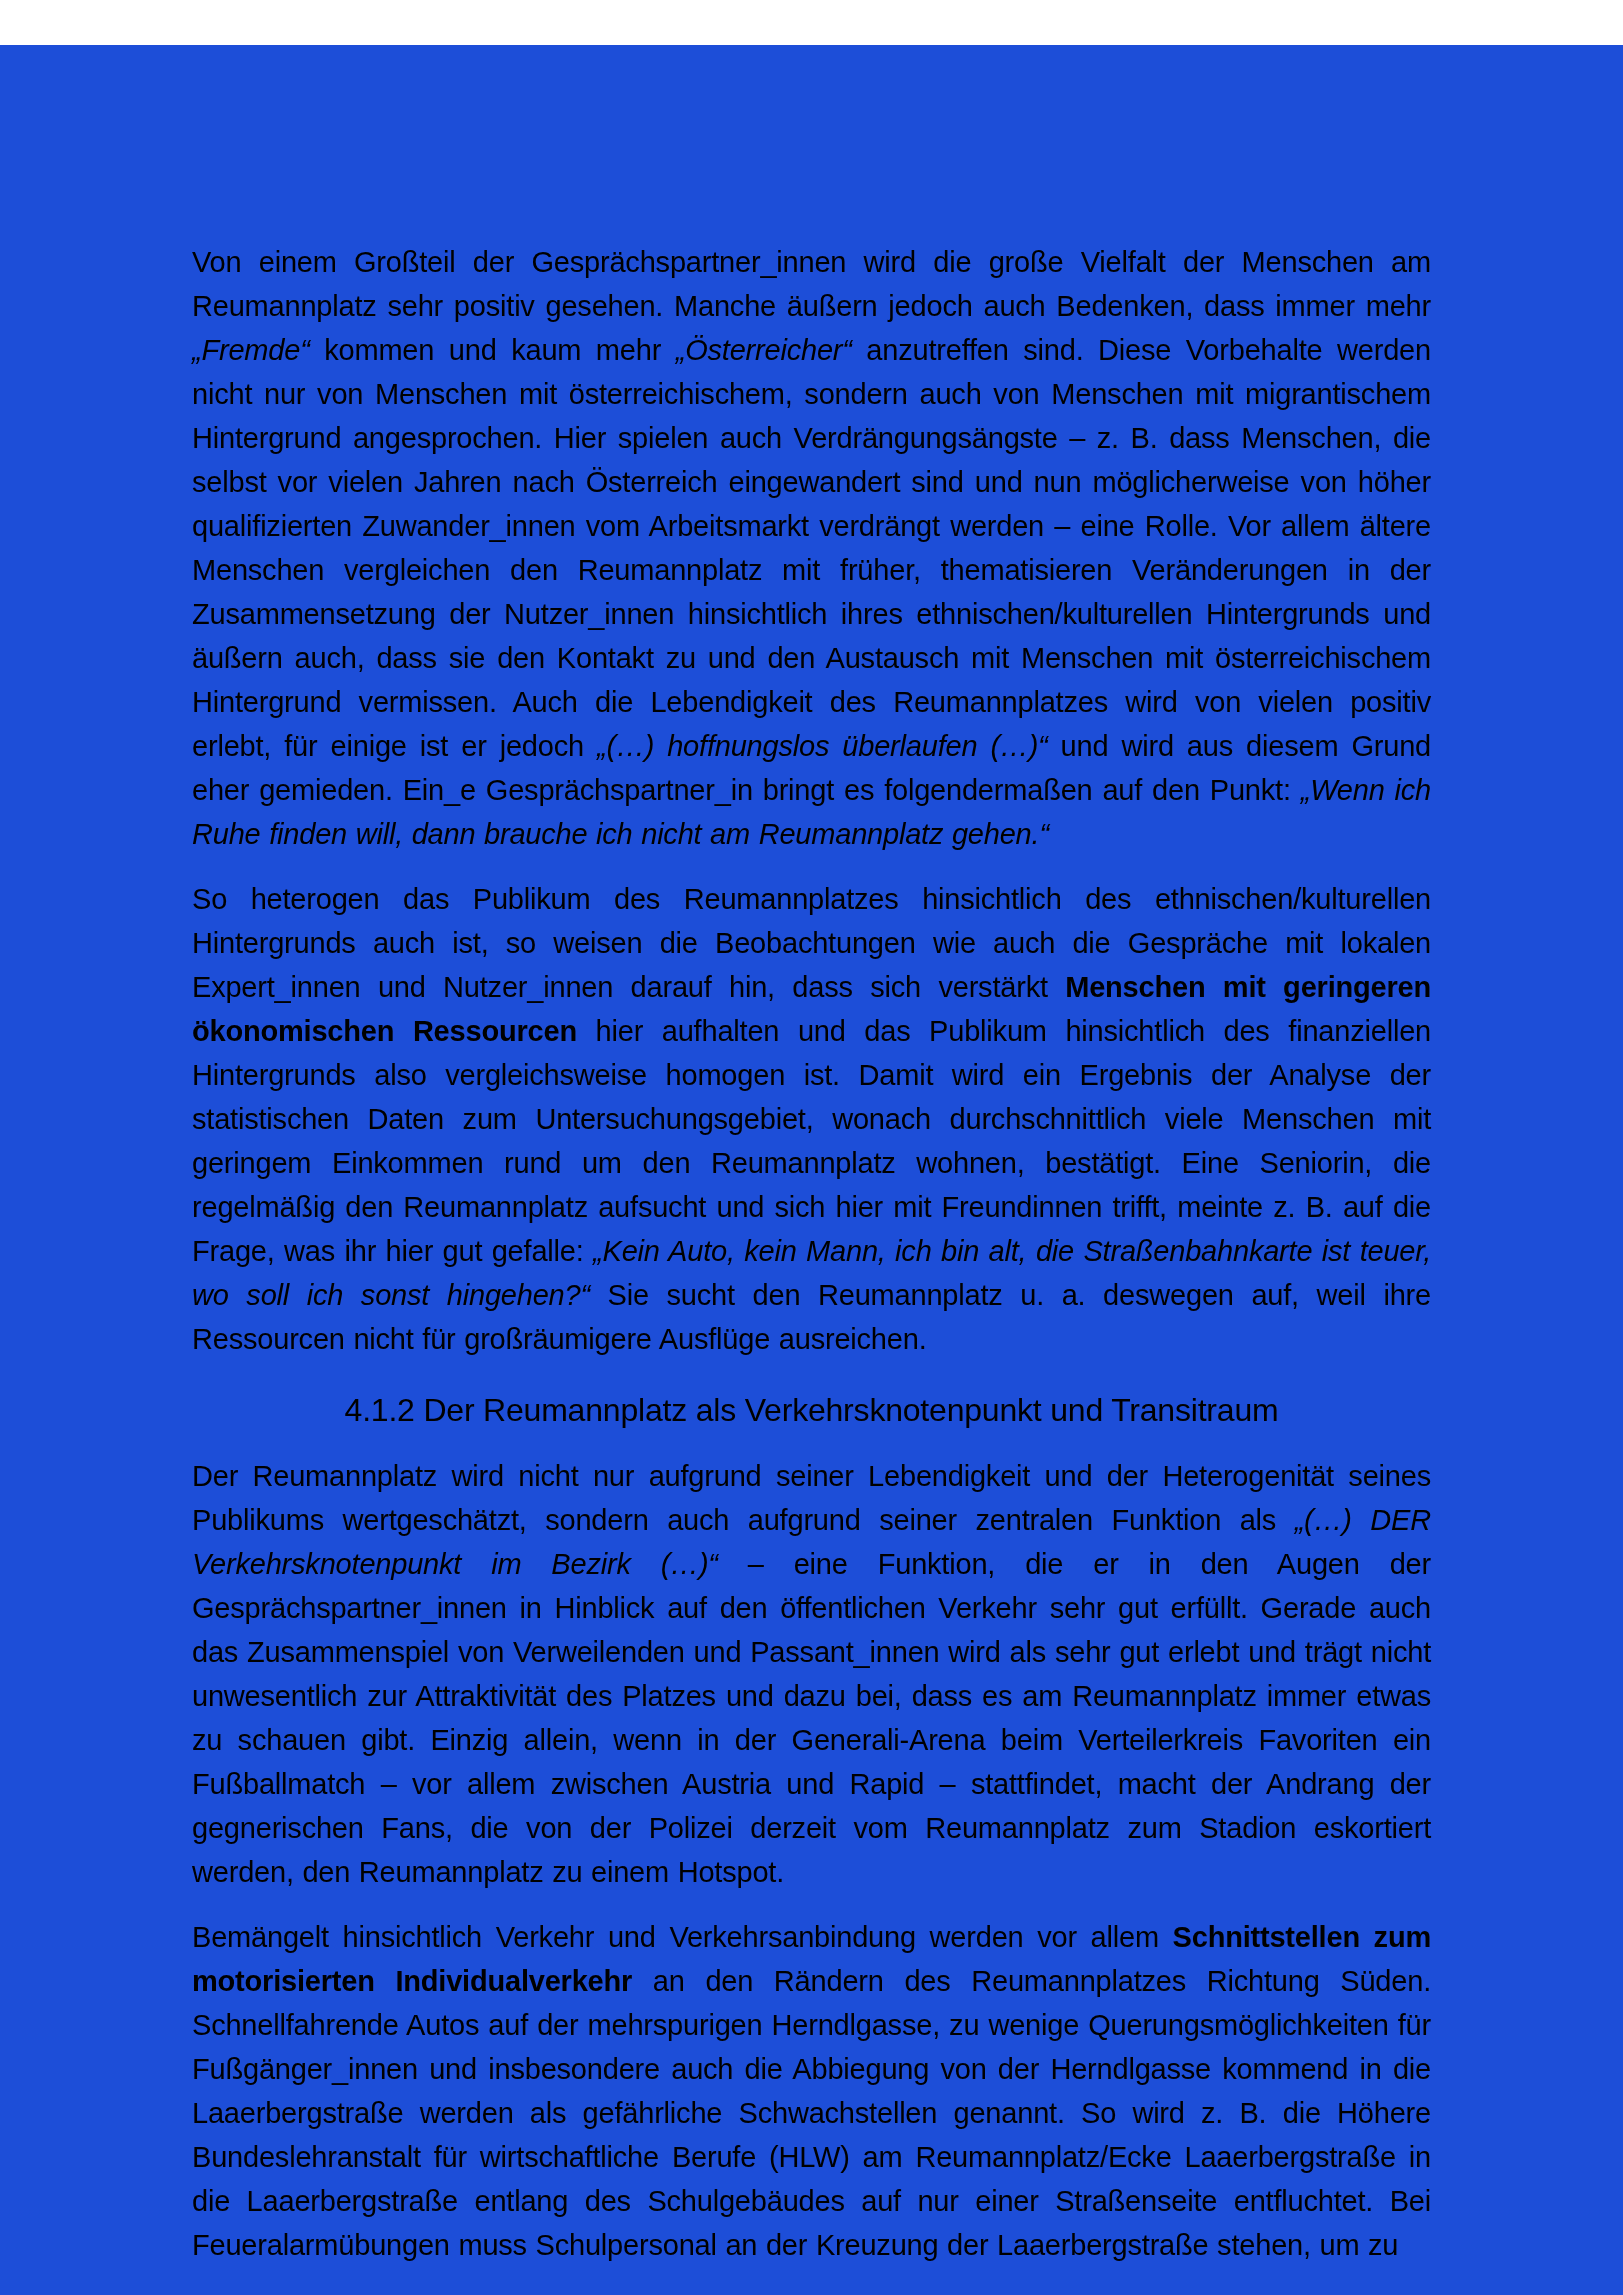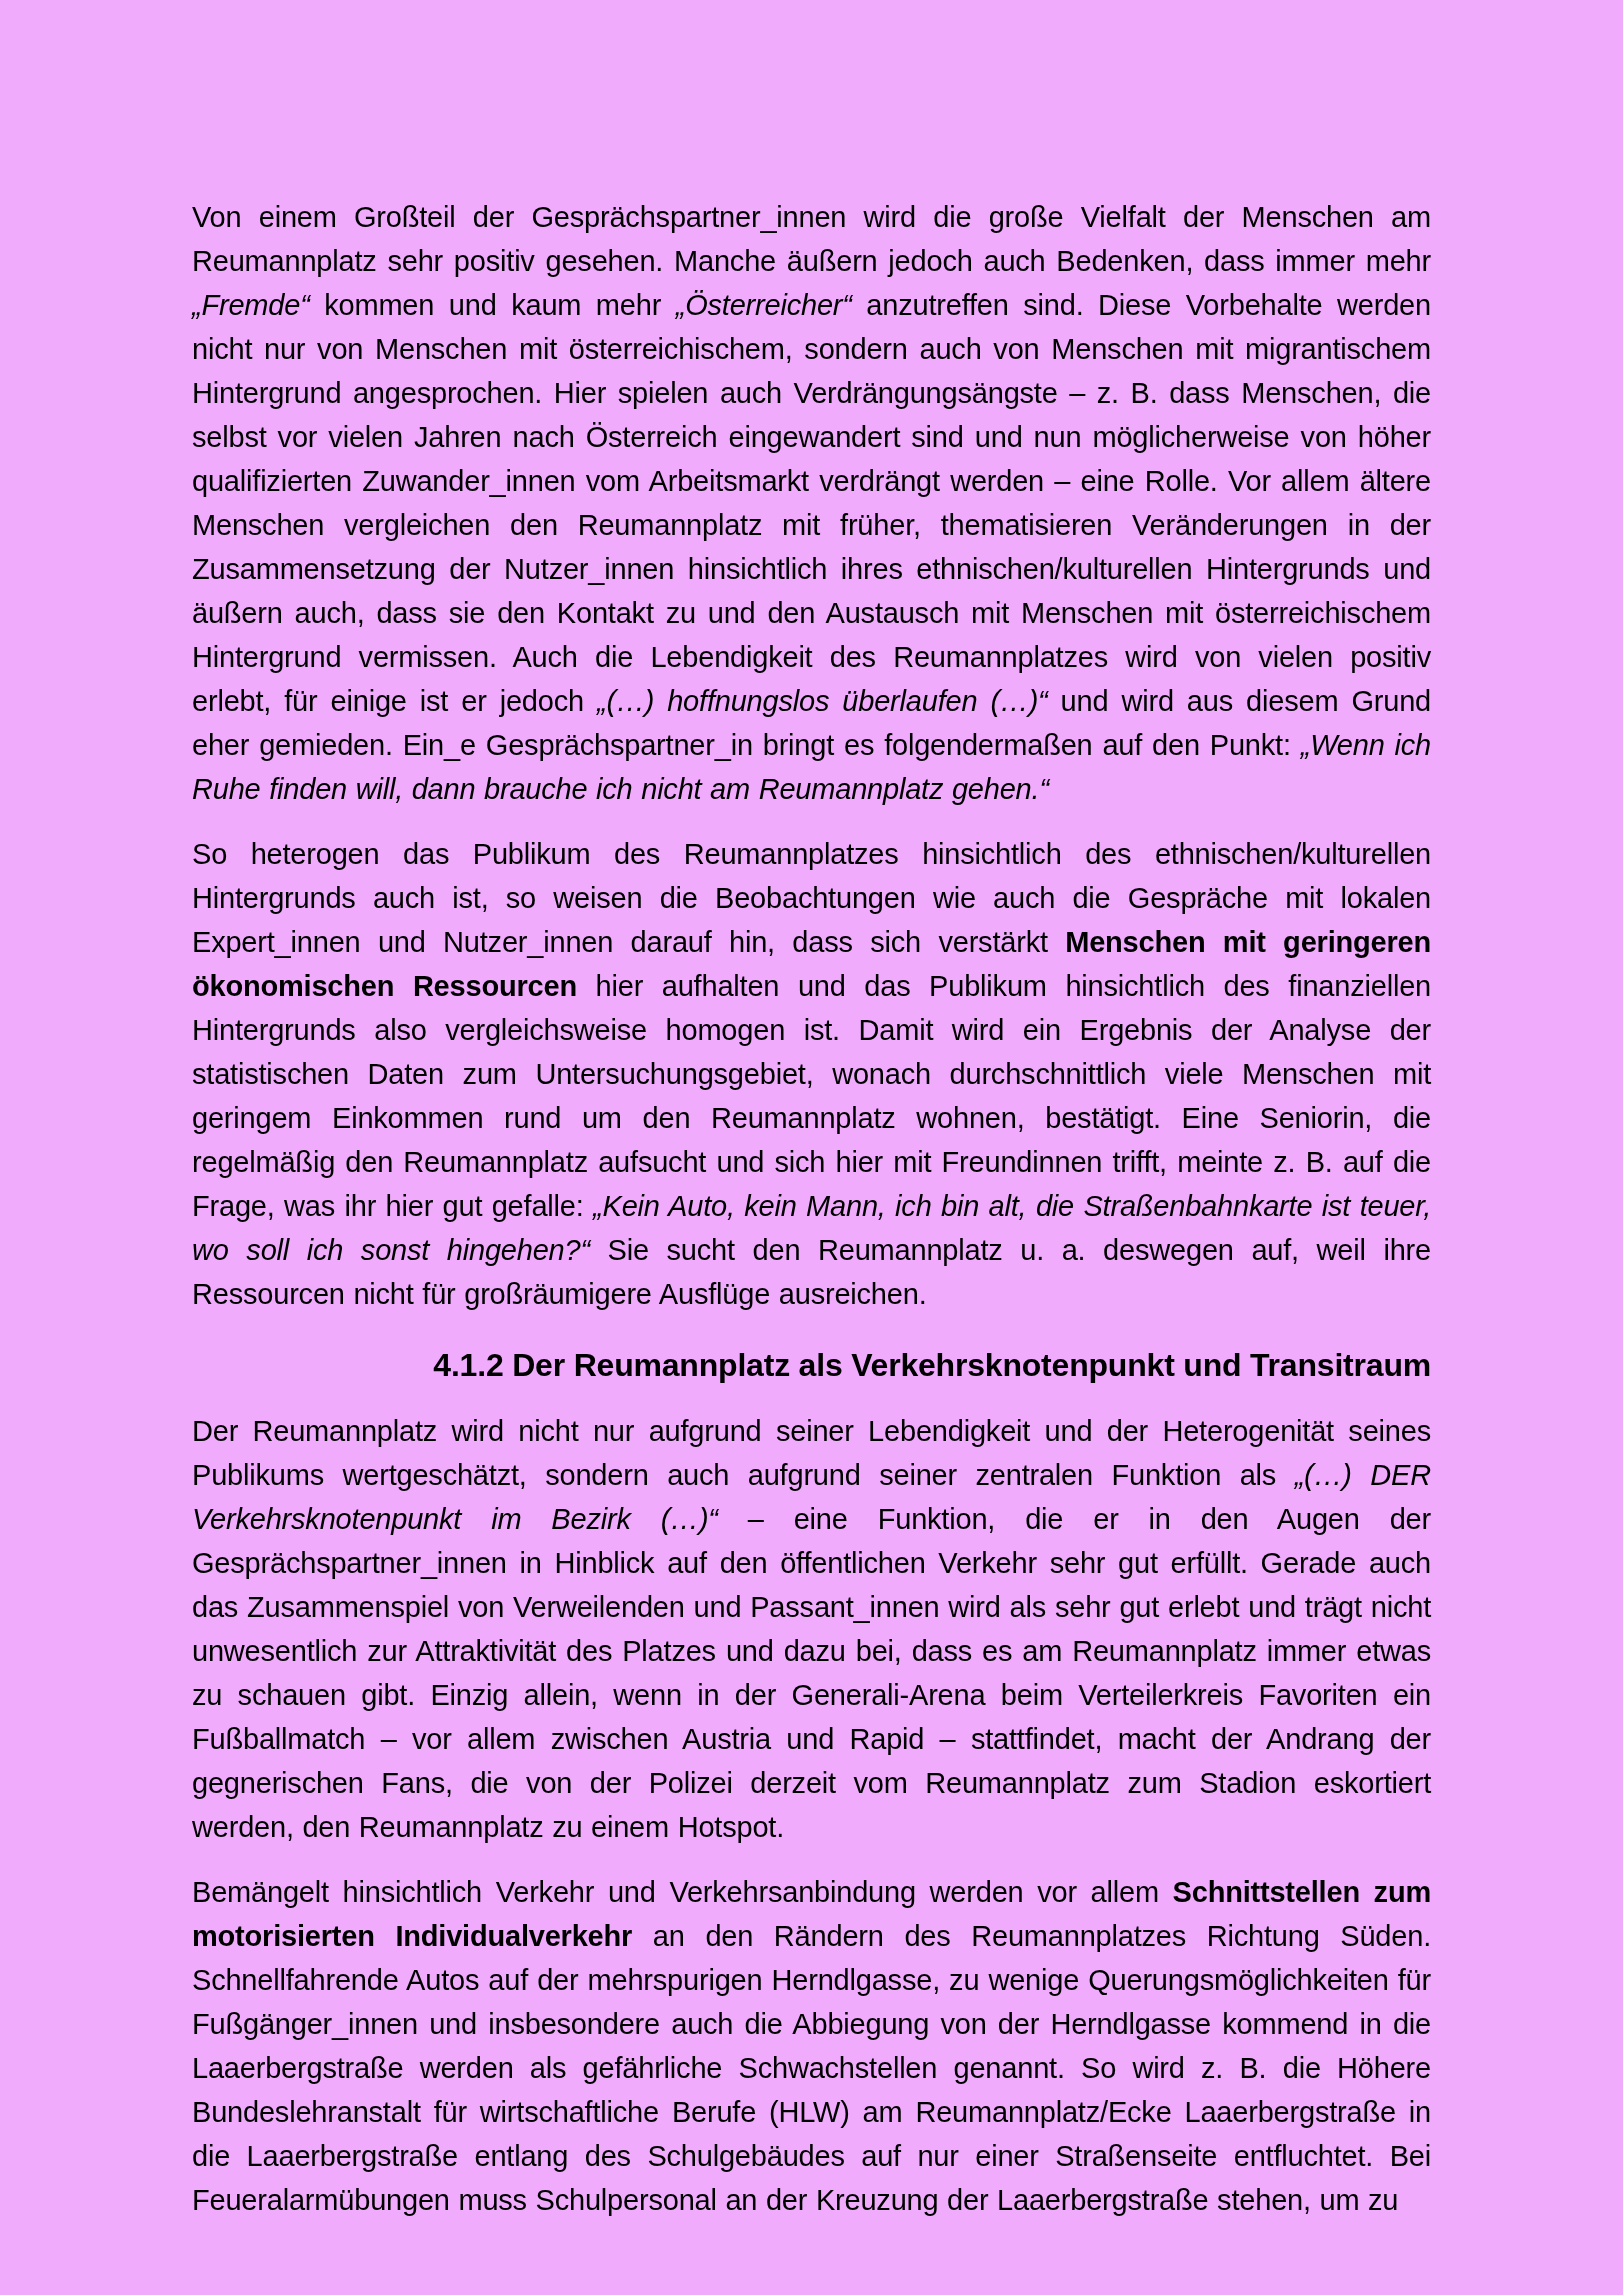--- a/index.html
+++ b/index.html
@@ -12,21 +12,22 @@
     position: relative;
     width: 1623px;
     height: 2295px;
     overflow: hidden;
     font-family: "Liberation Sans", sans-serif;
     color: #000000;
   }
   .page {
     position: absolute;
     inset: 0;
-    background: #f0abfc;
+    background: #1d4ed8;
+    margin-top: 45px;
   }
   .content {
     position: absolute;
     left: 192px;
     top: 195px;
     width: 1239px;
   }
   .para {
     font-size: 29px;
     line-height: 44px;
@@ -35,25 +36,25 @@
     letter-spacing: -0.2px;
     word-spacing: 0.8px;
   }
   .para:last-child {
     margin-bottom: 0;
   }
   .run-i { font-style: italic; }
   .run-b { font-weight: bold; }
   .heading {
     font-size: 32px;
-    font-weight: bold;
+    font-weight: normal;
     line-height: 41px;
     margin: 29px 0 23px 0;
     letter-spacing: -0.2px;
-    text-align: right;
+    text-align: center;
   }
   .page-number {
     position: absolute;
     left: 192px;
     top: 2131px;
     width: 1239px;
     text-align: right;
     font-size: 29px;
     line-height: 44px;
   }

